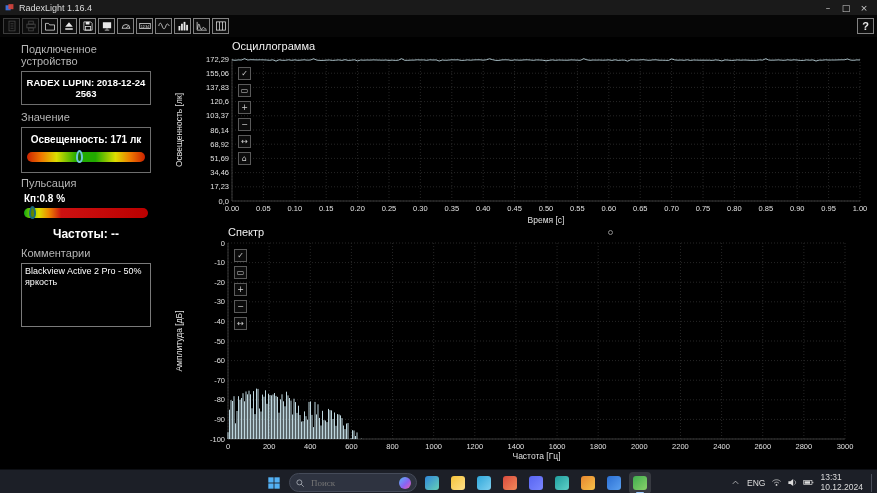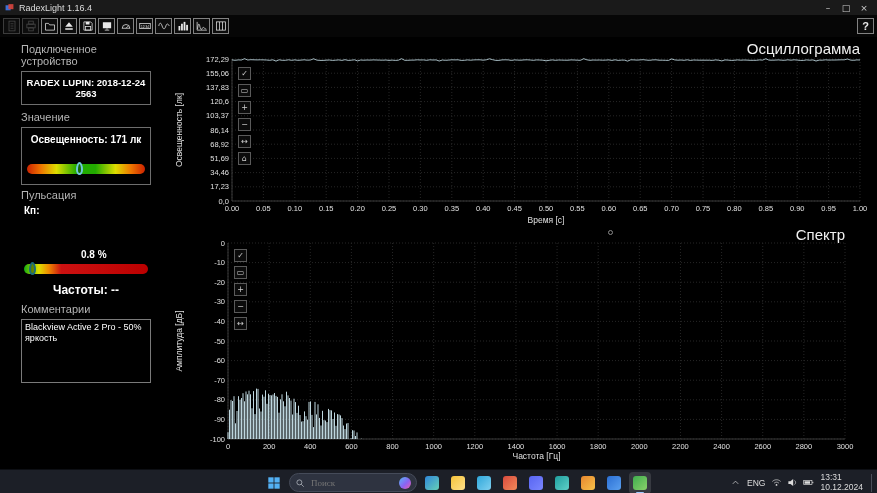--- a/index.html
+++ b/index.html
@@ -19,36 +19,36 @@
   .tbtn.dim{border-color:#3c3c3c;color:#4a4a4a;}
   .tbtn svg{width:12px;height:12px;display:block;}
   .tbtn.help{margin-left:auto;font-weight:bold;font-size:11px;}
 
   
   .main{display:flex;height:432px;}
   .sidebar{width:172px;min-width:172px;box-sizing:border-box;padding:3px 21px;background:#000;}
   .section-title{color:#b5b5b5;font-size:11px;margin:3px 0 4px;}
   .device-box{border:1px solid #6e6e6e;padding:5px 2px;text-align:center;font-size:9.5px;font-weight:bold;margin-bottom:6px;}
   .value-box{border:1px solid #6e6e6e;padding:6px 5px 10px;margin-bottom:4px;}
-  .value-label{text-align:center;font-size:10px;font-weight:bold;margin-bottom:19px;}
+  .value-label{text-align:center;font-size:10px;font-weight:bold;margin-bottom:7px;}
   .grad-bar{height:10px;border-radius:5px;position:relative;}
   .grad-bar.illum{background:linear-gradient(90deg,#cc2200 0%,#ee7700 12%,#dddd00 25%,#22aa00 42%,#22aa00 58%,#dddd00 75%,#ee7700 88%,#cc2200 100%);}
   .grad-bar.pulse{background:linear-gradient(90deg,#11aa11 0%,#88cc00 6%,#dddd00 12%,#ee8800 20%,#cc1111 30%,#bb0000 100%);margin:4px 2px 0;}
   .bar-marker{position:absolute;top:-2px;width:7px;height:13px;transform:translateX(-4px);border:2px solid #6fc8dc;border-radius:50% 50% 50% 50%/60% 60% 40% 40%;box-sizing:border-box;background:rgba(0,0,0,0.35);}
   .bar-marker.dark{border-color:#1b6b7a;}
   .pulse-area{padding:0 1px;}
   .kp-row{display:flex;font-size:10px;font-weight:bold;margin:2px 2px 2px;}
   .kp-label{flex:0 0 auto;}
-  .kp-value{flex:1;text-align:center;margin-top:44px;}
+  .kp-value{flex:1;text-align:left;}
   .freq-label{text-align:center;font-size:12px;font-weight:bold;margin:9px 0 6px;}
   .comments-box{border:1px solid #7a7a7a;height:58px;font-size:9px;padding:2px 3px;overflow:hidden;margin-top:2px;line-height:1.2;}
 
   
   .chart-area{position:relative;flex:1;overflow:hidden;background:#000;}
-  .chart-title{position:absolute;text-align:right;font-size:15px;color:#f0f0f0;}
+  .chart-title{position:absolute;text-align:left;font-size:11px;color:#f0f0f0;}
   .osc-title{top:3px;left:60px;width:628px;}
   .spec-title{top:189px;left:56px;width:617px;}
   #osc{position:absolute;top:14px;left:0;}
   #spec{position:absolute;top:200px;left:0;}
   svg{font-family:"Liberation Sans",sans-serif;}
   .chart-tools{position:absolute;display:flex;flex-direction:column;gap:4px;}
   .osc-tools{left:66px;top:30px;}
   .spec-tools{left:62px;top:212px;}
   .ct-btn{width:13px;height:13px;border:1px solid #5a5a5a;color:#cfcfcf;font-size:8px;line-height:11px;text-align:center;background:#0b0b0b;box-sizing:border-box;font-family:"DejaVu Sans",sans-serif;}
   .splitter{position:absolute;top:193px;left:436px;width:5px;height:5px;border:1px solid #8a8a8a;border-radius:50%;box-sizing:border-box;}

